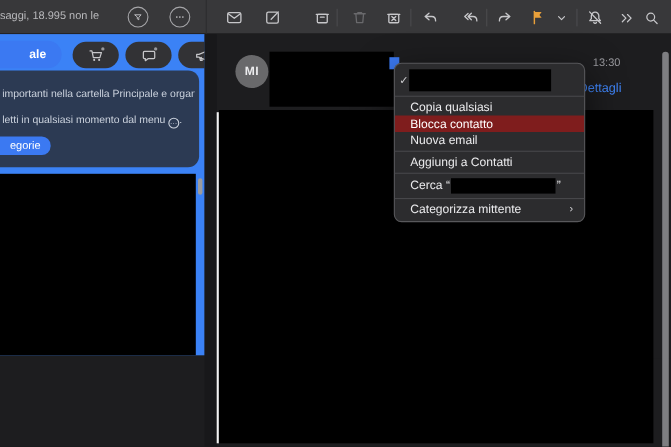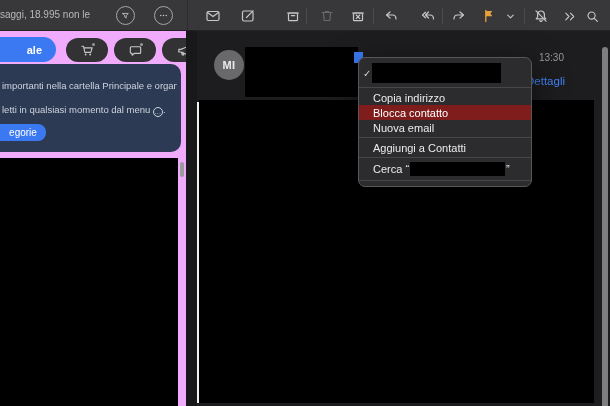--- a/index.html
+++ b/index.html
@@ -15,21 +15,21 @@
                  white-space:nowrap; overflow:hidden; }
   .circle-btn { width:19px; height:19px; border:1.2px solid #a6a6a9; border-radius:50%;
                 top:6px; display:flex; align-items:center; justify-content:center; }
   .tb-icon { width:20px; height:20px; top:6px; display:flex; align-items:center; justify-content:center; }
   .tb-sep { width:1px; height:16px; top:8px; background:#4b4b4e; }
   svg { display:block; }
   .stroke { fill:none; stroke:#c7c7ca; stroke-width:1.2; stroke-linecap:round; stroke-linejoin:round; }
   .stroke-dim { fill:none; stroke:#69696c; stroke-width:1.2; stroke-linecap:round; stroke-linejoin:round; }
 
   
-  #list-pane { left:0; top:31px; width:186px; height:375px; background:#f0abfc; overflow:hidden; }
+  #list-pane { left:0; top:31px; width:186px; height:292px; background:#3b82f6; overflow:hidden; }
   #pane-divider { left:186px; top:31px; width:11px; height:375px; background:#18181a; }
   #tb-divider { left:187px; top:0; width:1px; height:31px; background:#2c2c2e; }
 
   #active-tab { left:-30px; top:6px; width:86px; height:25px; background:#3b79f2;
                 border-radius:13px; color:#fff; font-size:11px; font-weight:bold;
                 display:flex; align-items:center; justify-content:flex-end; padding-right:14px; }
   .cat-pill { top:7px; width:42px; height:24px; background:#323235; border-radius:12px;
               display:flex; align-items:center; justify-content:center; }
   .cat-dot { position:absolute; width:3px; height:3px; border-radius:50%; background:#98989b;
              top:5px; right:13px; }
@@ -243,34 +243,38 @@
     <div id="msg-scroll-thumb" class="abs"></div>
   </div>
 
   <div id="context-menu" class="abs">
     <div class="menu-item" id="mi-checked">
       <span class="check">✓</span>
       <span class="mi-redaction"></span>
     </div>
     <div class="menu-sep"></div>
     <div class="menu-item">
-      <span>Copia indirizzo</span>
+      <span>Copia qualsiasi</span>
     </div>
     <div class="menu-item hl">
       <span>Blocca contatto</span>
     </div>
     <div class="menu-item">
       <span>Nuova email</span>
     </div>
     <div class="menu-sep"></div>
     <div class="menu-item">
       <span>Aggiungi a Contatti</span>
     </div>
     <div class="menu-sep"></div>
     <div class="menu-item" id="mi-search">
       <span>Cerca “</span>
       <span class="search-redaction"></span>
       <span>”</span>
     </div>
     <div class="menu-sep"></div>
+    <div class="menu-item" id="mi-categorize">
+      <span>Categorizza mittente</span>
+      <span class="menu-chevron">›</span>
+    </div>
   </div>
 
 </div>
 
 </body></html>

